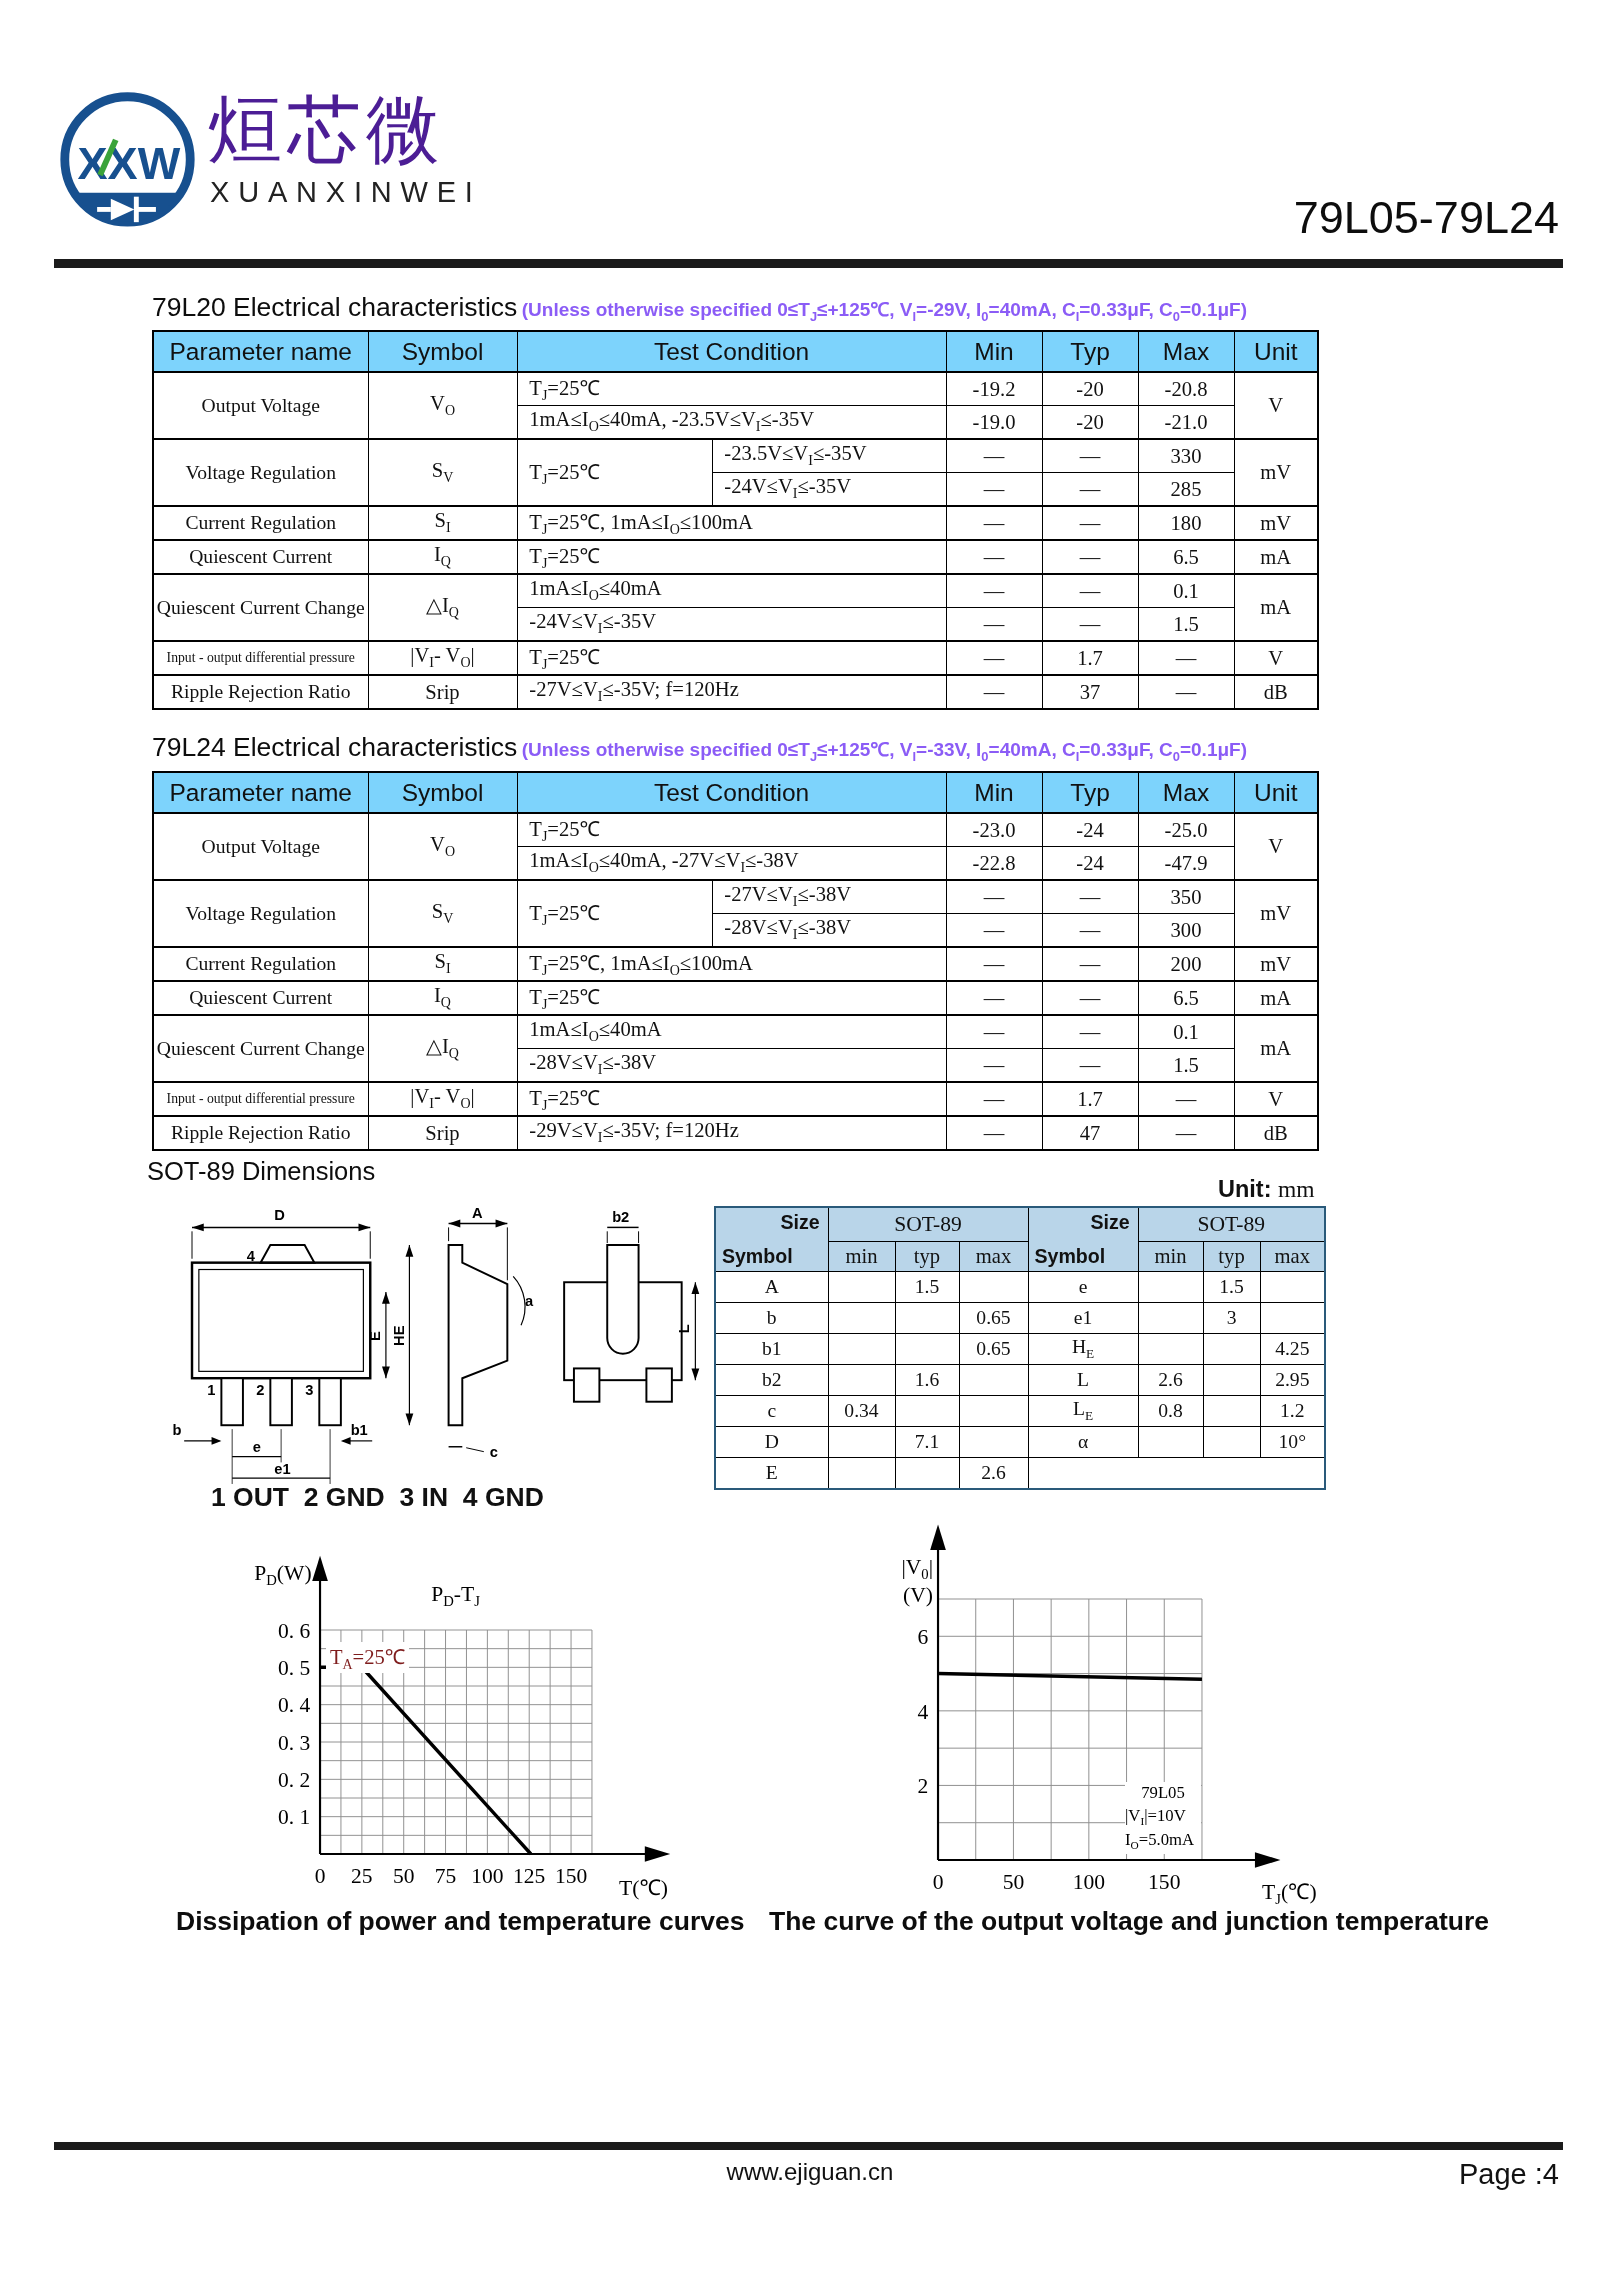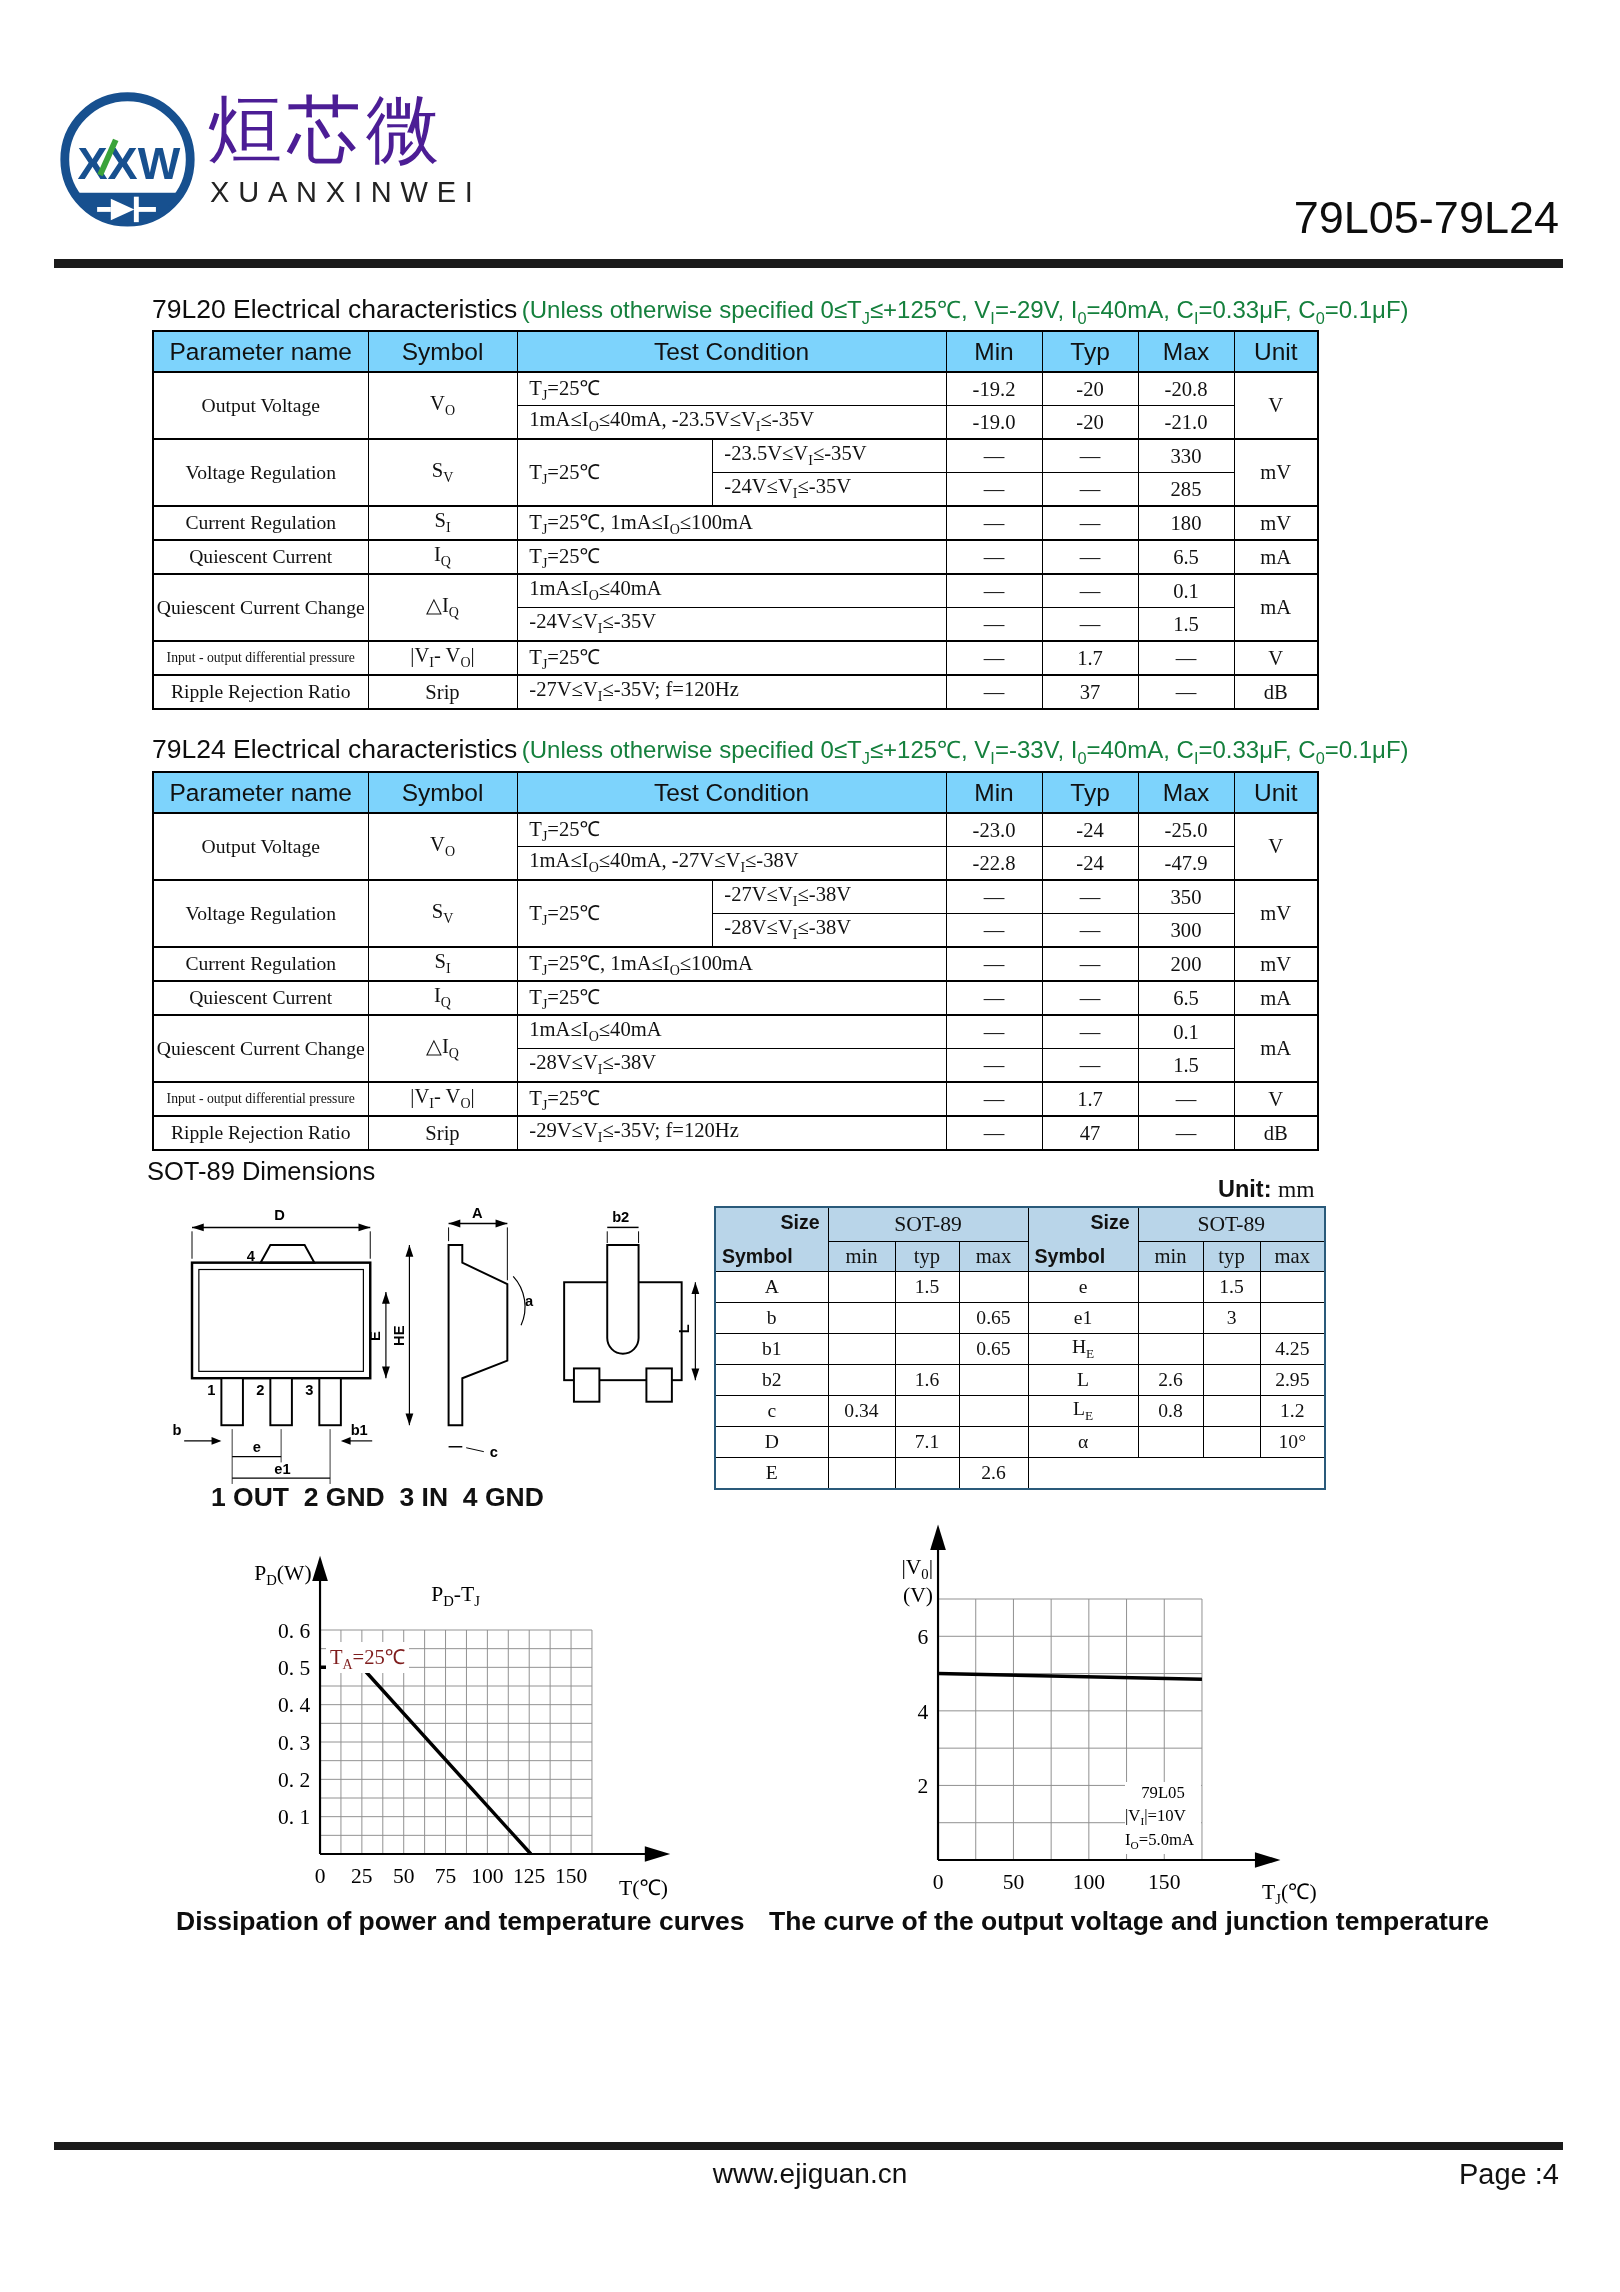--- a/index.html
+++ b/index.html
@@ -9,21 +9,21 @@
 
   
   .brand-cn{font-size:74px;font-weight:normal;letter-spacing:4.9px;color:#4c1d95;line-height:1;}
   .brand-en{font-size:29px;letter-spacing:8.8px;color:#222;font-weight:500;}
   .doc-title{font-size:45px;color:#0d0d0d;}
   .rule{background:#1b1b1b;height:8.8px;}
 
   
   .sec-head{white-space:nowrap;}
   .sec-title{font-size:26.5px;color:#0d0d0d;}
-  .sec-note{font-size:24px;color:#15803d;}
+  .sec-note{font-size:19px;color:#8b5cf6;font-weight:bold;}
 
   
   table.etab{border-collapse:collapse;table-layout:fixed;border:2.5px solid #000;background:#fff;}
   table.etab th,table.etab td{border:1.5px solid #000;padding:0 2px;overflow:hidden;}
   table.etab th{background:#7dd3fc;font-family:"Liberation Sans",sans-serif;font-size:24.5px;font-weight:normal;height:39px;text-align:center;}
   table.etab td{font-family:"Liberation Serif",serif;font-size:20.6px;height:32px;text-align:center;}
   table.etab td.pn{font-size:19.6px;}
   table.etab td.pn-tiny{font-size:13.7px;}
   table.etab td.cond{text-align:left;padding-left:11.8px;}
   table.etab tr.gt>td{border-top:2.2px solid #000;}
@@ -51,21 +51,21 @@
   
   .chart{position:absolute;}
   .chart .plot{position:absolute;}
   .chart .hlabel{position:absolute;font-family:"Liberation Serif",serif;font-size:21.6px;color:#000;}
   .chart .annot{position:absolute;font-family:"Liberation Serif",serif;font-size:20.6px;color:#7f1d1d;background:#fff;padding:0 3.9px;z-index:3;}
   .chart .legend{position:absolute;font-family:"Liberation Serif",serif;font-size:16.7px;color:#000;background:#fff;z-index:3;line-height:1.35;}
   .chart .legend .lg0{text-align:center;}
   .caption{font-size:26.5px;font-weight:bold;color:#0d0d0d;}
 
   
-  .footer-site{font-size:28px;text-align:center;width:100%;}
+  .footer-site{font-size:24px;text-align:center;width:100%;}
   .footer-page{font-size:29px;}
 </style>
 </head>
 <body>
 
 <div class="abs" style="left:54px;top:83px;width:147px;height:147px;">
   <svg width="147" height="147" viewBox="0 0 150 150">
     <circle cx="75" cy="78" r="64" fill="none" stroke="#17508f" stroke-width="9"></circle>
     <path d="M21,112 A64 64 0 0 0 129,112 Z" fill="#17508f"></path>
     <polygon points="58,118 58,140 82,129" fill="#ffffff"></polygon>

